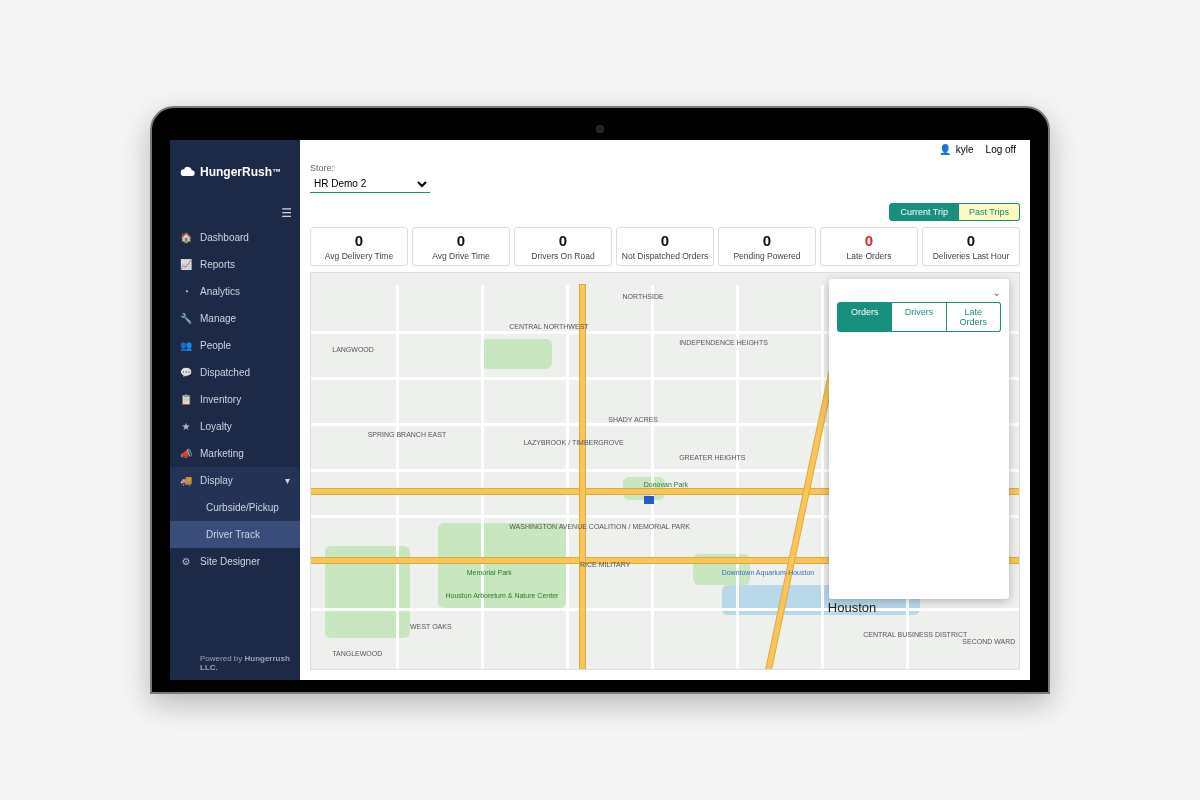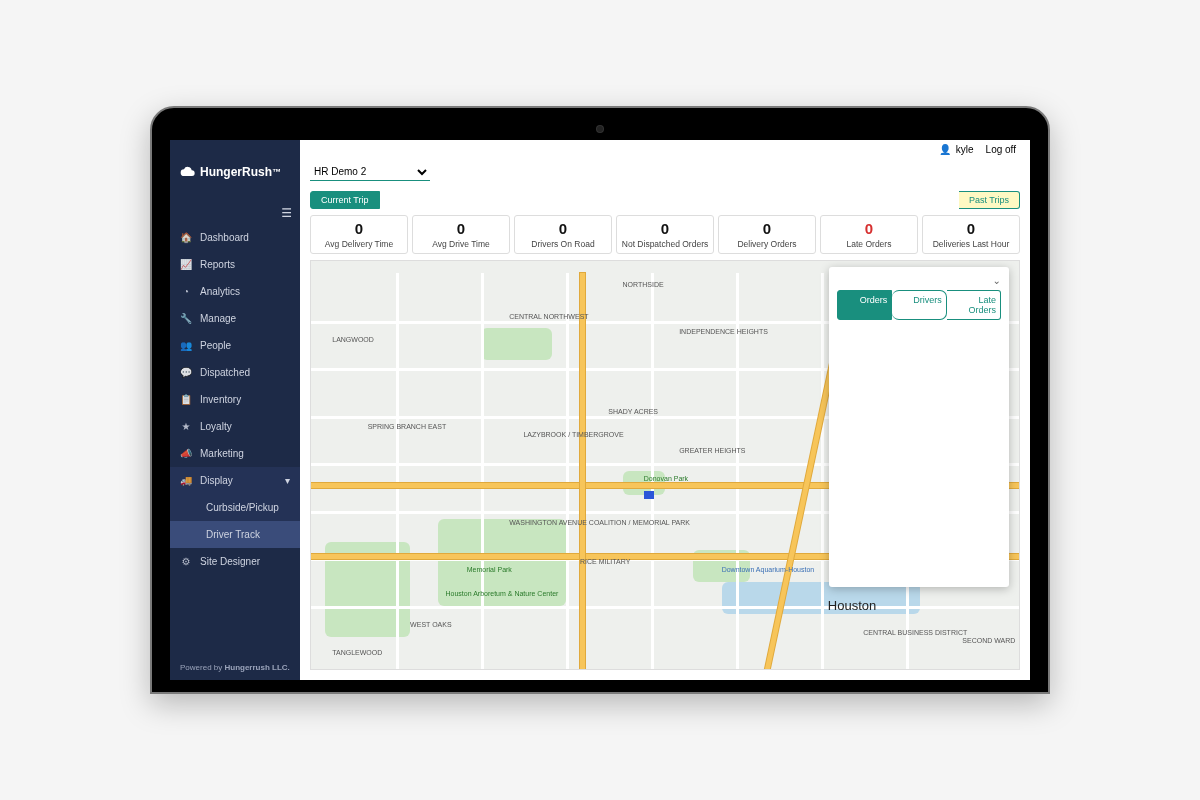--- a/index.html
+++ b/index.html
@@ -89,20 +89,21 @@
     font-size: 10px;
     background:#243256;
   }
   .nav li.sub.active { background:#3a4c7a; }
   .nav .chevron { margin-left:auto; font-size:10px; }
   .nav .icon { width:12px; text-align:center; opacity:0.85; }
   .footer {
     font-size: 8px;
     padding: 8px 10px;
     color: #9aa3ba;
+    margin-left: 20px;
   }
 
   
   .main {
     flex:1;
     display:flex; flex-direction:column;
     background:#fff;
     min-width:0;
   }
   .topbar {
@@ -119,21 +120,21 @@
     min-height:0;
   }
   .store-row { margin-bottom:6px; }
   .store-label { font-size:9px; color:#666; margin-bottom:2px; display:block; }
   .store-select {
     font-size:10px; padding:2px 0;
     border:none; border-bottom:1px solid #198f7e;
     width: 120px; background:transparent;
   }
   .trip-tabs {
-    display:flex; justify-content:space-between;
+    display:flex; justify-content:flex-end;
     margin: 4px 0 6px 0;
   }
   .trip-tabs .tab {
     font-size:9px; padding:3px 10px;
     border:1px solid #198f7e;
     cursor:pointer;
   }
   .trip-tabs .tab:first-child { border-radius:3px 0 0 3px; }
   .trip-tabs .tab:last-child { border-radius:0 3px 3px 0; border-left:none; }
   .trip-tabs .tab.active { background:#198f7e; color:#fff; }
@@ -183,26 +184,26 @@
     border-radius:3px;
     box-shadow: 0 2px 10px rgba(0,0,0,0.25);
     padding:8px;
   }
   .panel-collapse {
     text-align:right; font-size:10px; color:#666; cursor:pointer;
     margin-bottom:4px;
   }
   .panel-tabs { display:flex; }
   .panel-tabs .ptab {
-    flex:1; text-align:right;
+    flex:1; text-align:center;
     font-size:9px; padding:4px 4px;
     border:1px solid #198f7e;
     cursor:pointer;
   }
-  .panel-tabs .ptab:not(:first-child){border-left:none;border-radius:7px;}
+  .panel-tabs .ptab:not(:first-child){border-left:none;}
   .panel-tabs .ptab:first-child{border-radius:3px 0 0 3px;}
   .panel-tabs .ptab:last-child{border-radius:0 3px 3px 0;}
   .panel-tabs .ptab.active{background:#198f7e;color:#fff;}
   .panel-tabs .ptab:not(.active){color:#198f7e;background:#fff;}
 </style>
 </head>
 <body>
 
 <div class="laptop">
   <div class="screen-frame">
@@ -280,20 +281,21 @@
         <div class="topbar">
           <div class="user">
             <span>👤</span>
             <span>kyle</span>
           </div>
           <a href="#" style="color:#000;text-decoration:none;font-weight:400">Log off</a>
         </div>
 
         <div class="content">
           <div class="store-row">
+            <label class="store-label">Store:</label>
             <select class="store-select">
               <option>HR Demo 2</option>
             </select>
           </div>
 
           <div class="trip-tabs">
             <div class="tab active">Current Trip</div>
             <div class="tab">Past Trips</div>
           </div>
 
@@ -309,21 +311,21 @@
             <div class="stat">
                 <div class="val">0</div>
                 <div class="lbl">Drivers On Road</div>
               </div>
             <div class="stat">
                 <div class="val">0</div>
                 <div class="lbl">Not Dispatched Orders</div>
               </div>
             <div class="stat">
                 <div class="val">0</div>
-                <div class="lbl">Delivery Orders</div>
+                <div class="lbl">Pending Powered</div>
               </div>
             <div class="stat late">
                 <div class="val">0</div>
                 <div class="lbl">Late Orders</div>
               </div>
             <div class="stat">
                 <div class="val">0</div>
                 <div class="lbl">Deliveries Last Hour</div>
               </div>
           </div>

